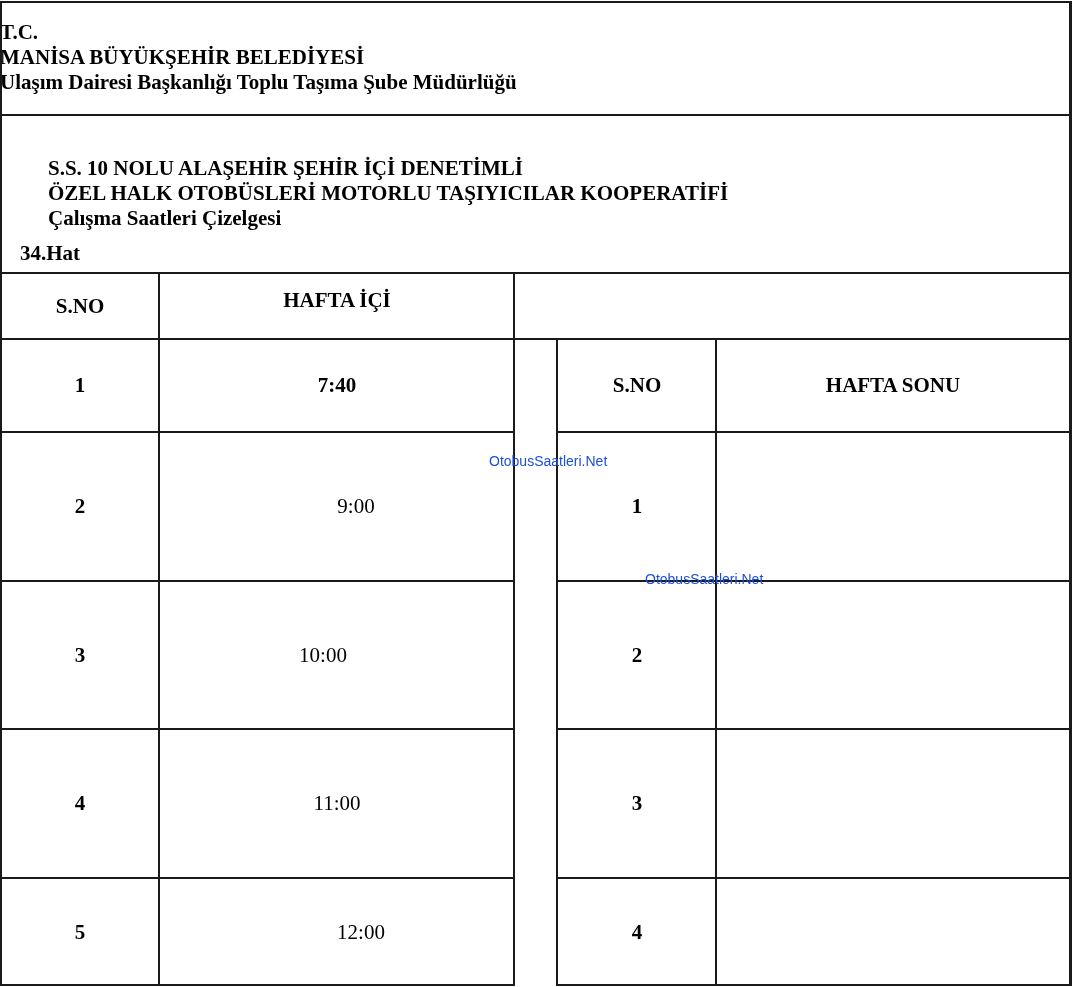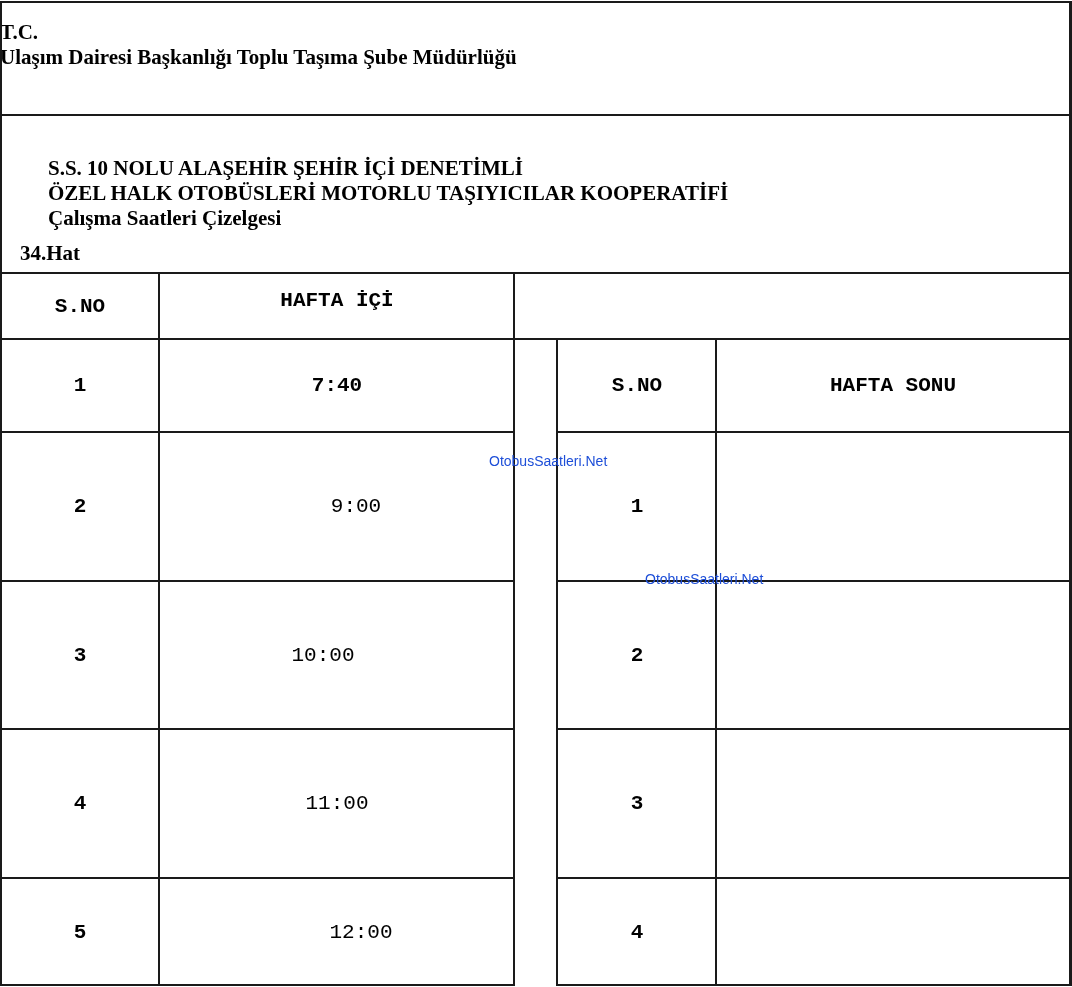--- a/index.html
+++ b/index.html
@@ -5,41 +5,42 @@
     html, body { margin: 0; padding: 0; background: #ffffff; }
     body {
       width: 1072px; height: 987px; position: relative; overflow: hidden;
       font-family: "Liberation Serif", serif; color: #000;
     }
     .abs { position: absolute; box-sizing: border-box; }
     .hline { position: absolute; height: 2px; background: #1a1a1a; }
     .vline { position: absolute; width: 2px; background: #1a1a1a; }
     .center {
       position: absolute; display: flex; align-items: center; justify-content: center;
-      text-align: center; box-sizing: border-box; font-family: Liberation Mono, monospace;
+      text-align: center; box-sizing: border-box;
     }
     .title-block {
       position: absolute; left: 0; width: 1072px; text-align: left;
       font-weight: bold; font-size: 21px; line-height: 25px;
     }
     .bold { font-weight: bold; }
     .cell-text { font-size: 21px; }
     .watermark {
       position: absolute; font-family: "Liberation Sans", sans-serif;
       font-size: 14px; color: #1d4ed8; white-space: nowrap;
     }
     .hat-label {
       position: absolute; left: 20px; top: 241px; font-weight: bold; font-size: 21px;
     }
   </style>
 </head>
 <body>
 
 <div class="title-block" style="top:20px;">
   <div>T.C.</div>
+  <div>MANİSA BÜYÜKŞEHİR BELEDİYESİ</div>
   <div>Ulaşım Dairesi Başkanlığı Toplu Taşıma Şube Müdürlüğü</div>
 </div>
 
 <div class="title-block" style="top:156px;padding-left:48px;">
   <div>S.S. 10 NOLU ALAŞEHİR ŞEHİR İÇİ DENETİMLİ</div>
   <div>ÖZEL HALK OTOBÜSLERİ MOTORLU TAŞIYICILAR KOOPERATİFİ</div>
   <div>Çalışma Saatleri Çizelgesi</div>
 </div>
 <div class="hat-label">34.Hat</div>
 

